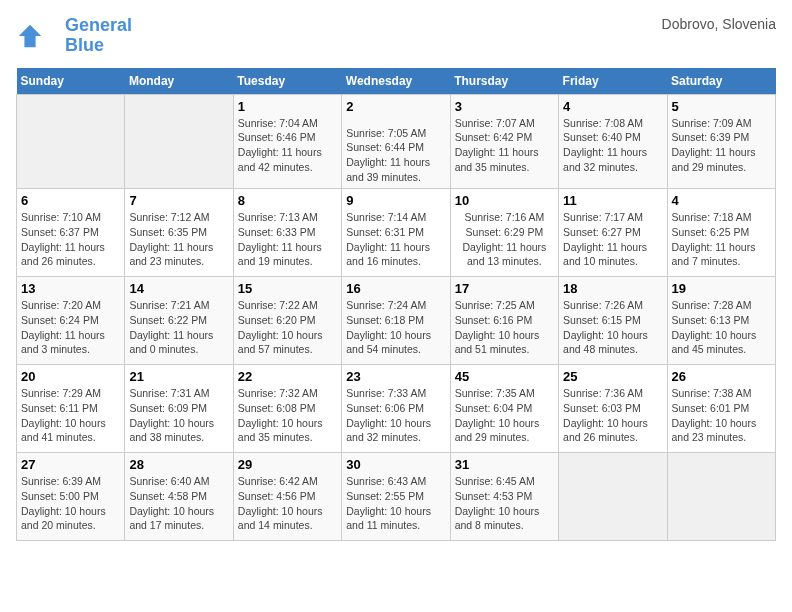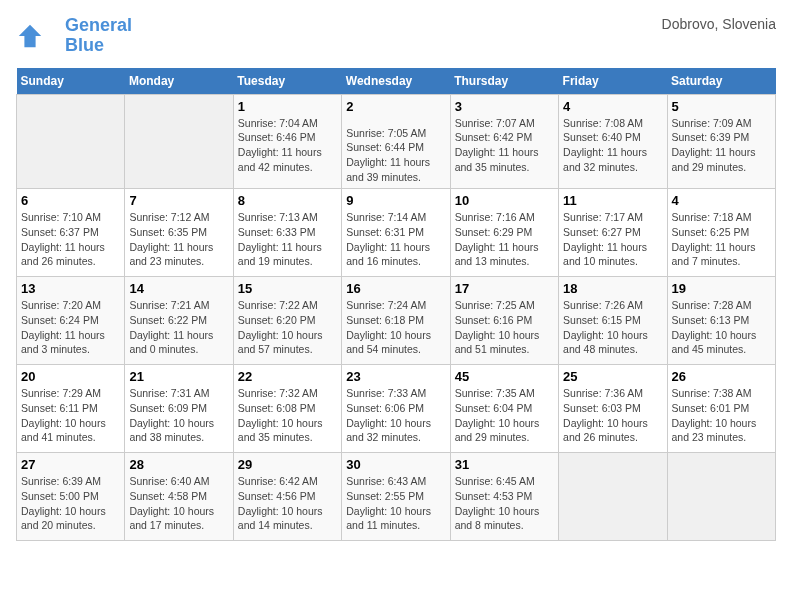--- a/index.html
+++ b/index.html
@@ -172,21 +172,21 @@
 Daylight: 11 hours and 19 minutes.</div>
         </td>
         <td>
           <div class="day-num">9</div>
           <div class="day-info" style="white-space: pre-line;">Sunrise: 7:14 AM
 Sunset: 6:31 PM
 Daylight: 11 hours and 16 minutes.</div>
         </td>
         <td>
           <div class="day-num">10</div>
-          <div class="day-info" style="white-space: pre-line;">Sunrise: 7:16 AM
+          <div class="day-info" style="white-space: pre-line; text-align: center;">Sunrise: 7:16 AM
 Sunset: 6:29 PM
 Daylight: 11 hours and 13 minutes.</div>
         </td>
         <td>
           <div class="day-num">11</div>
           <div class="day-info" style="white-space: pre-line;">Sunrise: 7:17 AM
 Sunset: 6:27 PM
 Daylight: 11 hours and 10 minutes.</div>
         </td>
         <td>

